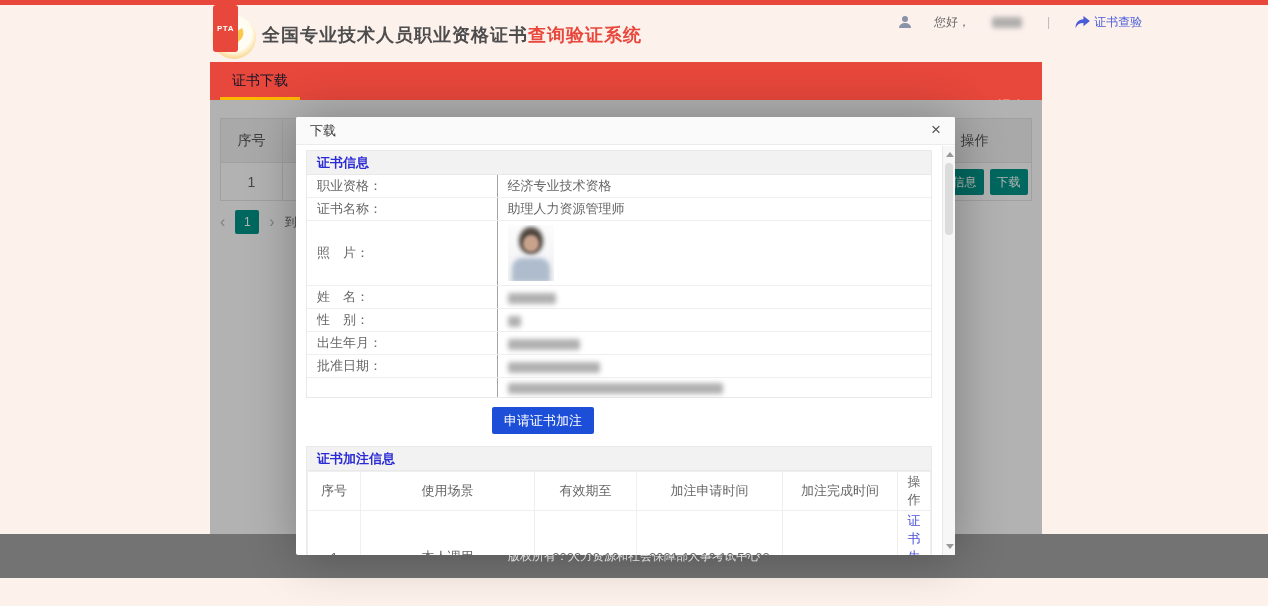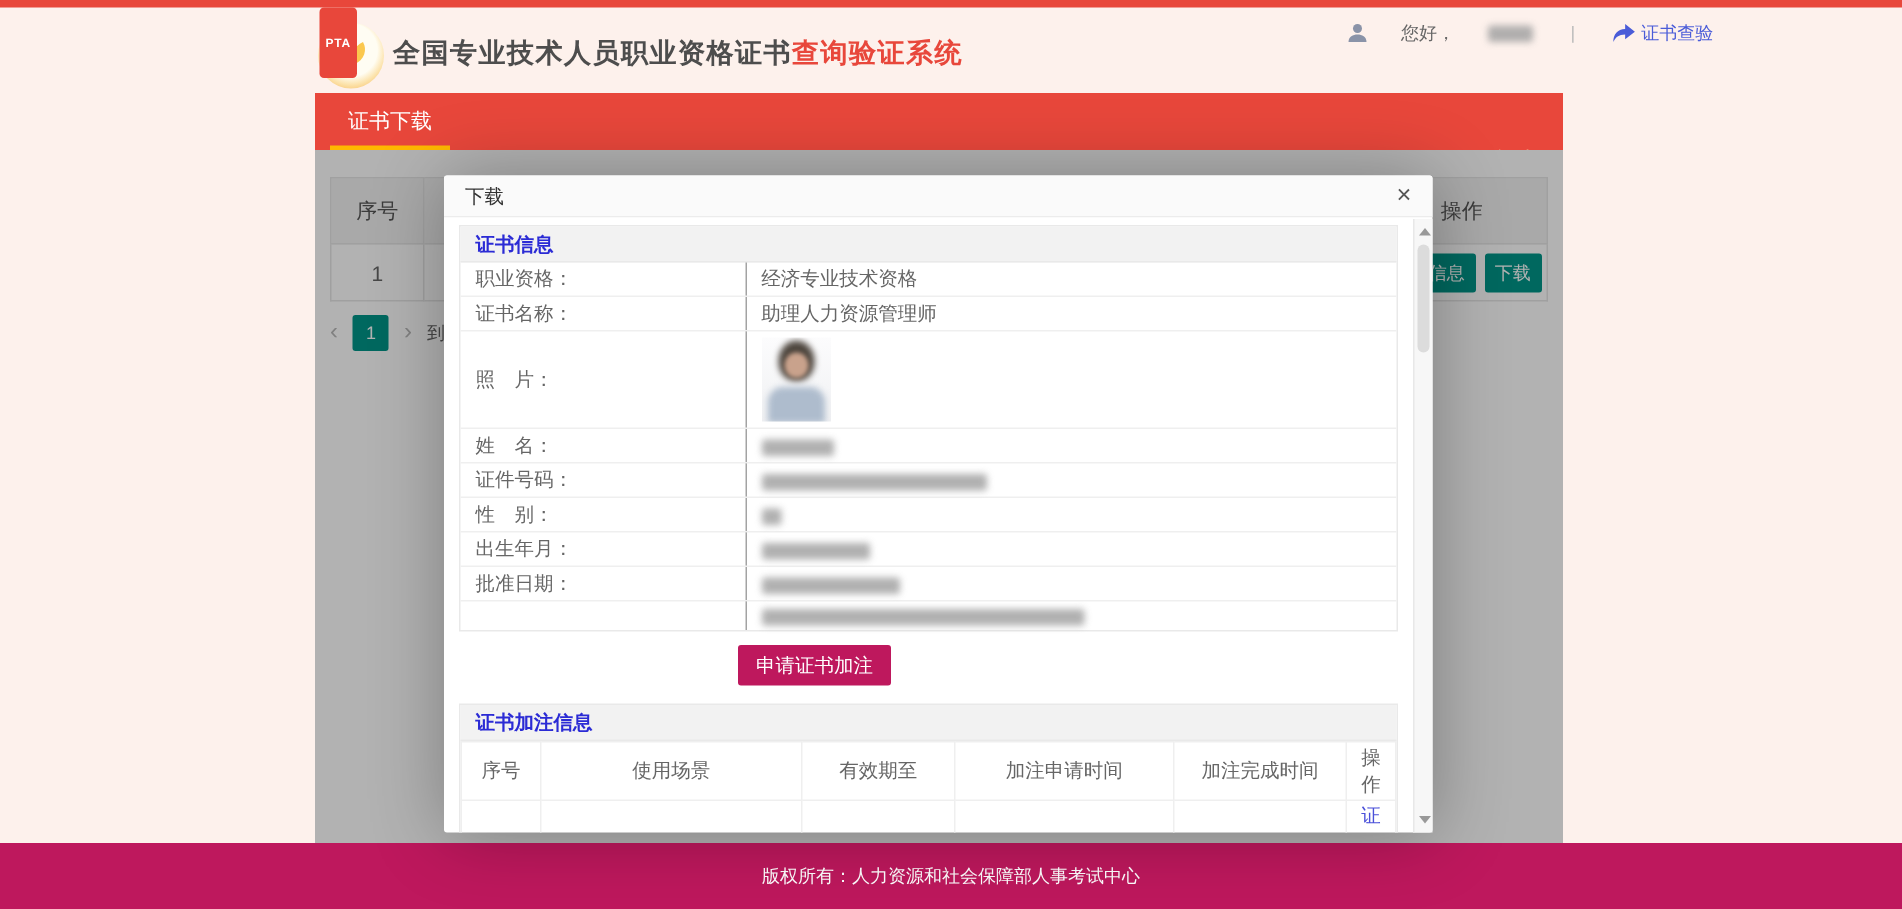--- a/index.html
+++ b/index.html
@@ -16,21 +16,21 @@
   .page-title { position:absolute; left:262px; top:23px; font-size:18px; font-weight:bold; color:#4d4d4d; letter-spacing:1px; white-space:nowrap; }
   .page-title .accent { color:#e8473b; }
   .userbar { position:absolute; top:13px; left:898px; height:18px; display:flex; align-items:center; gap:22px; font-size:12px; color:#666; }
   .userbar .vlink { color:#4a5cd8; text-decoration:none; display:flex; align-items:center; gap:4px; cursor:pointer; }
   .divider { color:#bbb; margin:0 3px; }
   .redact { display:inline-block; height:11px; border-radius:2px; background:#a3a3a3; filter:blur(2.5px); opacity:.85; vertical-align:middle; }
   .w30{width:30px}.w48{width:48px}.w150{width:150px}.w13{width:13px}.w72{width:72px}.w92{width:92px}.w215{width:215px}
 
   
   .nav { position:absolute; left:210px; top:62px; width:832px; height:38px; background:#e8473b; }
-  .nav-tab { position:absolute; left:2px; top:0; width:96px; height:38px; color:#ffffff; font-size:14px;
+  .nav-tab { position:absolute; left:2px; top:0; width:96px; height:38px; color:#0f172a; font-size:14px;
              text-align:center; line-height:36px; cursor:pointer; }
   .nav-underline { position:absolute; left:8px; right:8px; bottom:0; height:3px; background:#ffb800; }
   .logout { position:absolute; right:0; top:0; height:38px; line-height:36px; padding:0 16px; color:#fef9c3; font-size:14px; cursor:pointer;margin-top:26px; }
 
   
   .content { position:absolute; left:210px; top:100px; width:832px; height:462px; background:#fff; }
   .bgtable { position:absolute; left:10px; top:18px; width:812px; border-collapse:collapse; }
   .bgtable th, .bgtable td { border:1px solid #e6e6e6; text-align:center; }
   .bgtable th { height:44px; background:#f3f3f3; font-size:14px; color:#555; font-weight:normal; }
   .bgtable td { height:38px; font-size:14px; color:#666; }
@@ -62,28 +62,28 @@
   .cert-table { width:100%; border-collapse:collapse; font-size:13px; color:#666; }
   .cert-table td { border-bottom:1px solid #efefef; padding:2px 10px; height:19px; }
   .cert-table tr:last-child td { border-bottom:none; }
   .cert-table td.lbl { width:190px; border-right:1px solid #a3a3a3;margin-top:30px; }
 
   .photo { width:46px; height:56px; background:linear-gradient(#fcfcfd,#f0f1f3); position:relative; overflow:hidden; margin:2px 0; }
   .ph-hair { position:absolute; left:11px; top:2px; width:24px; height:27px; border-radius:50% 50% 46% 46%; background:#4e463e; filter:blur(2px); }
   .ph-face { position:absolute; left:15px; top:10px; width:16px; height:17px; border-radius:50%; background:#c9a28c; filter:blur(1.5px); }
   .ph-body { position:absolute; left:4px; top:33px; width:38px; height:24px; border-radius:10px 10px 0 0; background:#aebccd; filter:blur(2px); }
 
-  .apply-btn { display:block; margin:9px 0 12px 186px; height:27px; padding:0 12px; background:#be185d; color:#fff;
+  .apply-btn { display:block; margin:9px 0 12px 186px; height:27px; padding:0 12px; background:#1d4ed8; color:#fff;
                font-size:13px; border:none; border-radius:2px; cursor:pointer; font-family:inherit; }
 
   .anno-table { width:100%; border-collapse:collapse; font-size:13px; color:#666; text-align:center; }
   .anno-table th, .anno-table td { border:1px solid #efefef; height:21px; padding:1px 4px; font-weight:normal; }
   .gen-link { color:#4a50d9; cursor:pointer; }
 
-  .footer { position:absolute; left:0; top:562px; width:100%; height:44px; background:#be185d; color:#fff;
+  .footer { position:absolute; left:0; top:534px; width:100%; height:44px; background:#737373; color:#fff;
             font-size:12px; text-align:center; line-height:44px; }
 </style>
 </head>
 <body>
 
 <div class="stage">
 
   <div class="topstrip"></div>
 
   <div class="logo">
@@ -175,24 +175,20 @@
                 <div class="ph-face"></div>
                 <div class="ph-body"></div>
               </div>
             </td>
           </tr>
           <tr>
             <td class="lbl">姓　名：</td>
             <td><span class="redact w48"></span></td>
           </tr>
           <tr>
-            <td class="lbl">证件号码：</td>
-            <td><span class="redact w150"></span></td>
-          </tr>
-          <tr>
             <td class="lbl">性　别：</td>
             <td><span class="redact w13"></span></td>
           </tr>
           <tr>
             <td class="lbl">出生年月：</td>
             <td><span class="redact w72"></span></td>
           </tr>
           <tr>
             <td class="lbl">批准日期：</td>
             <td><span class="redact w92"></span></td>

